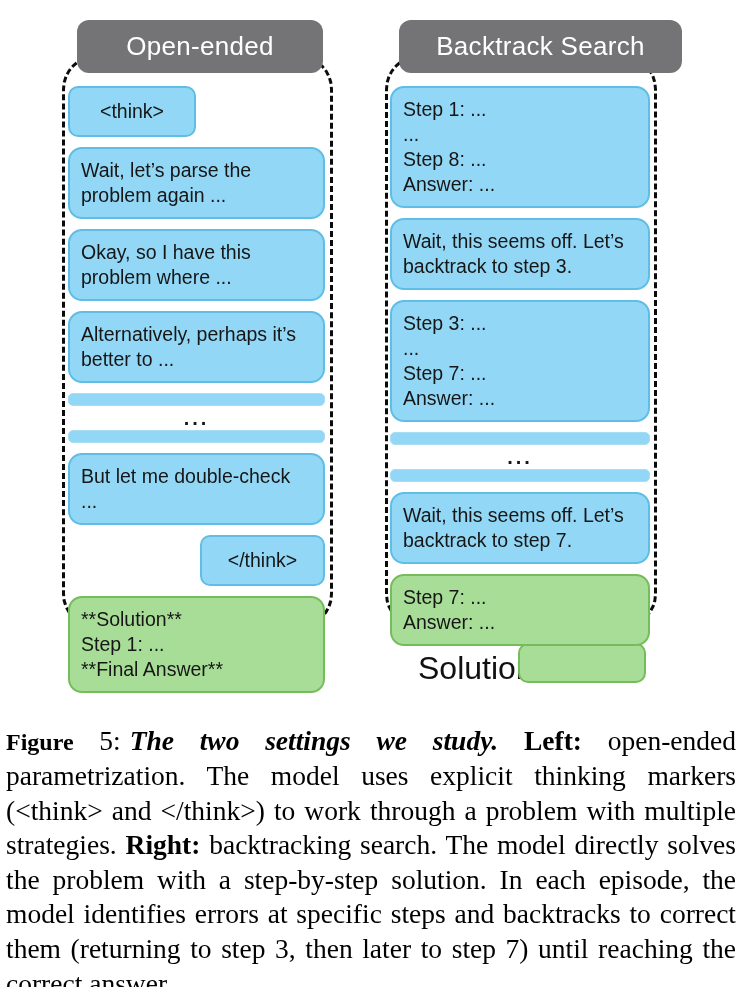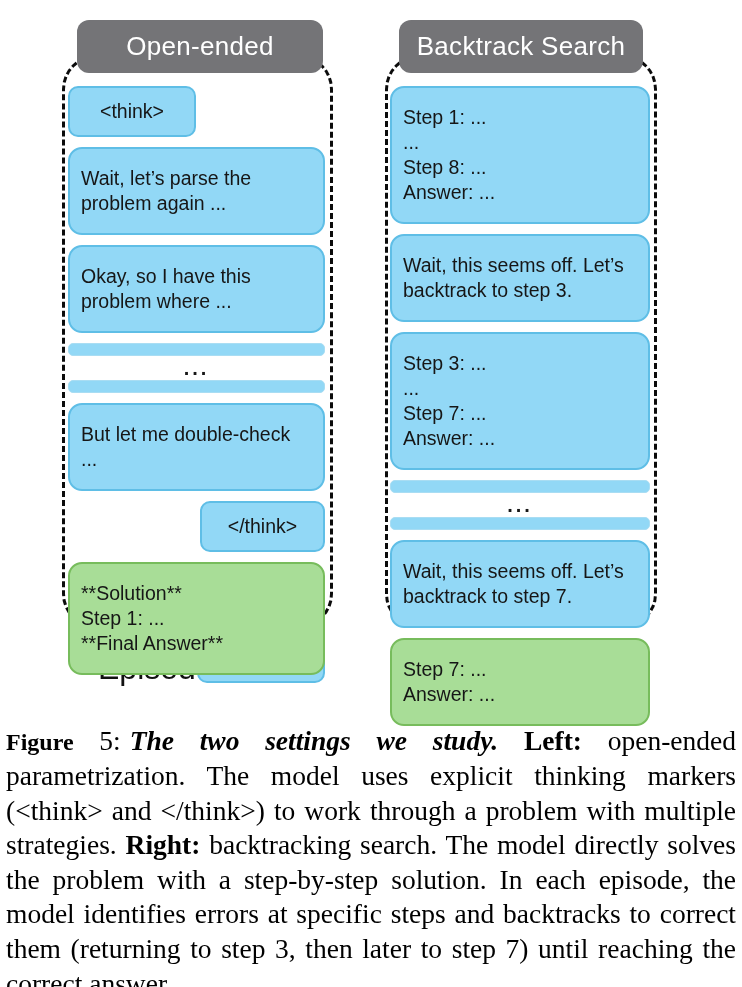--- a/index.html
+++ b/index.html
@@ -41,39 +41,39 @@
     border-radius: 12px;
     color: #ffffff;
     display: flex;
     align-items: center;
     justify-content: center;
     font-size: 26px;
     letter-spacing: 0.3px;
     z-index: 3;
   }
   .header-left  { left: 77px;  width: 246px; border-radius: 12px; }
-  .header-right { left: 399px; width: 244px; }
+  .header-right { left: 399px; width: 283px; }
 
   .panel-content {
     position: absolute;
     top: 86px;
     display: flex;
     flex-direction: column;
     gap: 10px;
     z-index: 2;
   }
   .content-left  { left: 68px;  width: 257px; }
   .content-right { left: 390px; width: 260px; }
 
   
   .bubble {
     background: #92d8f6;
     border: 2px solid #5fbee6;
     border-radius: 14px;
-    padding: 17px 11px;
+    padding: 9px 11px;
     font-size: 19.5px;
     line-height: 25px;
     color: #161616;
     white-space: pre-line;
     box-sizing: border-box;
   }
   .pill {
     width: 128px;
     text-align: center;
     padding: 11px 8px;
@@ -166,20 +166,22 @@
     <span>Backtrack Search</span>
   </div>
 
   <div class="panel panel-left"></div>
   <div class="panel-content content-left">
     <div class="bubble pill">&lt;think&gt;</div>
     <div class="bubble">Wait, let’s parse the
 problem again ...</div>
     <div class="bubble">Okay, so I have this
 problem where ...</div>
+    <div class="bubble">Alternatively, perhaps it’s
+better to ...</div>
     <div class="strip"></div>
     <div class="dots">...</div>
     <div class="strip"></div>
     <div class="bubble">But let me double-check
 ...</div>
     <div class="bubble pill pill-right">&lt;/think&gt;</div>
     <div class="bubble green">**Solution**
 Step 1: ...
 **Final Answer**</div>
   </div>

